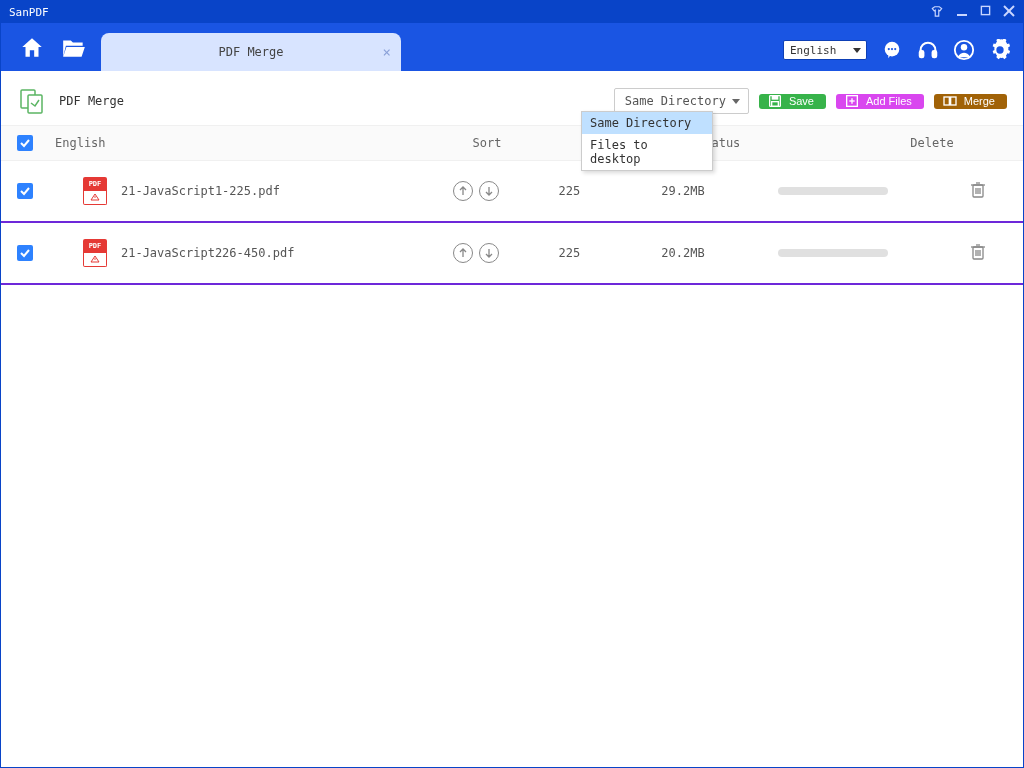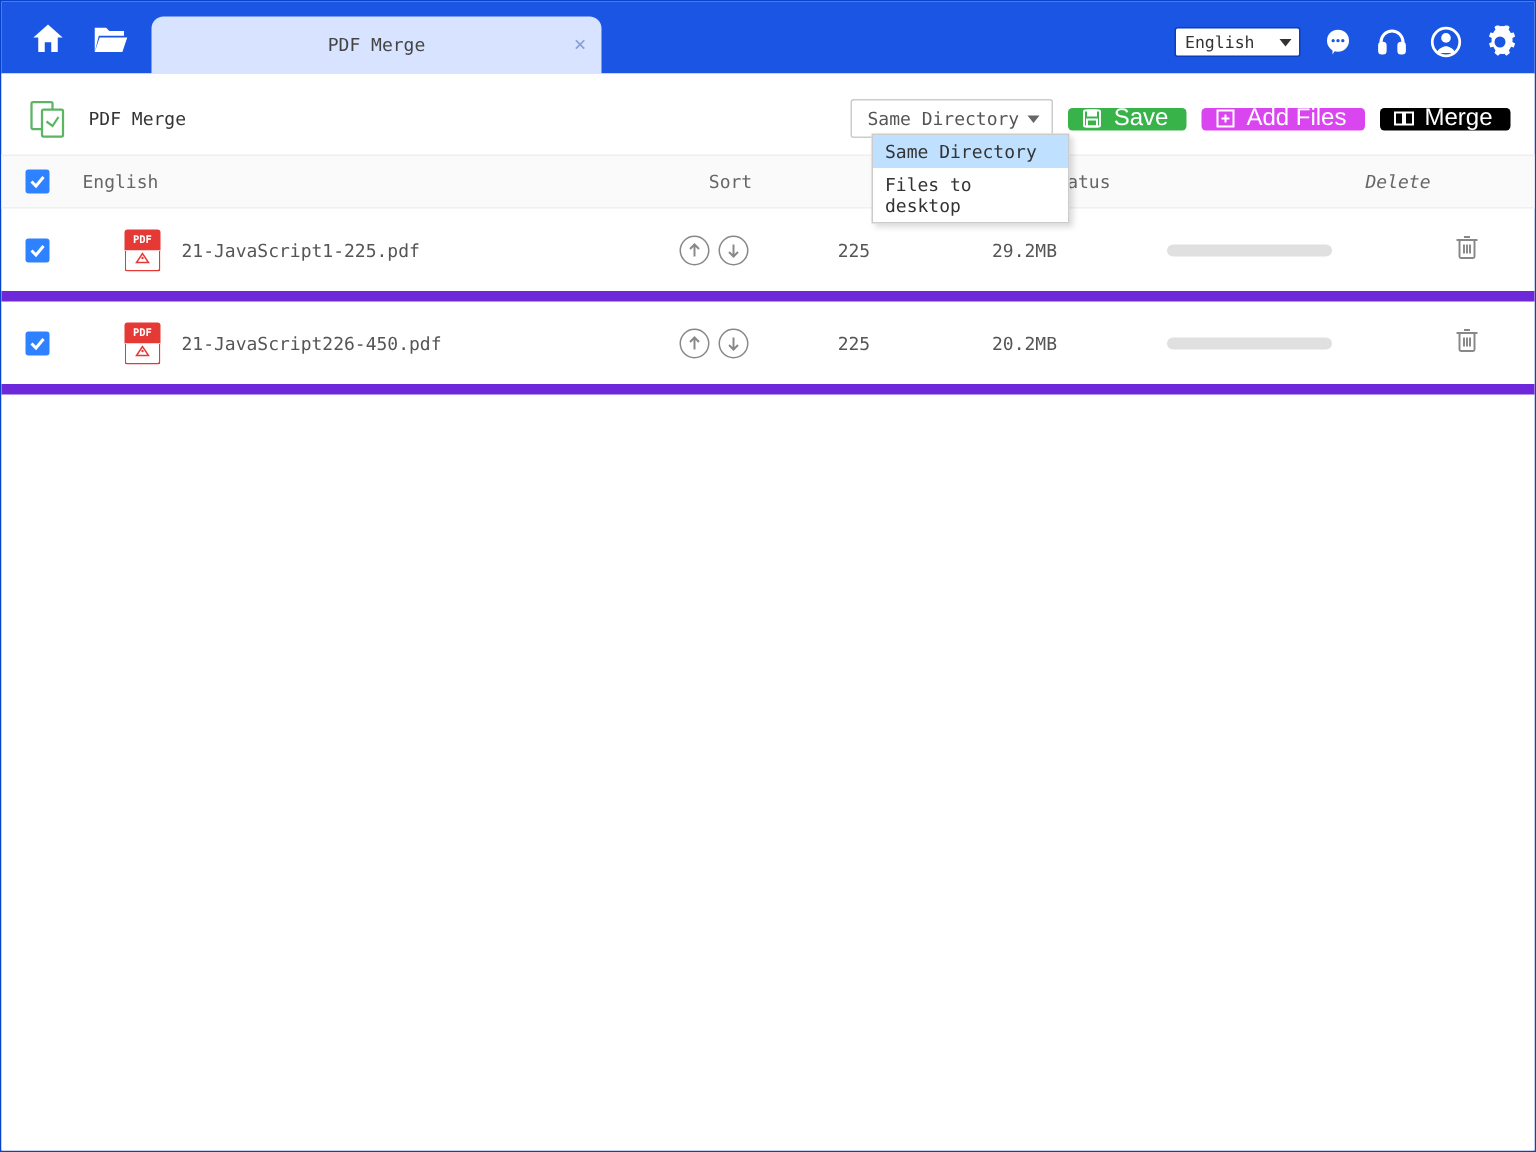--- a/index.html
+++ b/index.html
@@ -20,39 +20,39 @@
 .lang-select { background: #fff; border: 1px solid #0d3fb5; font-size: 11px; height: 20px; width: 84px; display: flex; align-items: center; padding: 0 18px 0 6px; position: relative; color: #333; border-radius: 2px; }
 .lang-select::after { content: ""; position: absolute; right: 5px; top: 7px; border-left: 4px solid transparent; border-right: 4px solid transparent; border-top: 5px solid #333; }
 
 .content { flex: 1; background: #fff; display: flex; flex-direction: column; position: relative; }
 
 .action-bar { display: flex; align-items: center; padding: 14px 16px 8px 16px; gap: 10px; }
 .action-bar .pmicon { width: 32px; height: 32px; display: flex; align-items: center; justify-content: center; }
 .action-bar .pmtitle { font-size: 12px; color: #333; flex: 1; }
 .dd { background: #fff; border: 1px solid #ccc; height: 26px; min-width: 124px; display: flex; align-items: center; padding: 0 22px 0 10px; font-size: 12px; color: #555; position: relative; border-radius: 2px; cursor: pointer; }
 .dd::after { content: ""; position: absolute; right: 8px; top: 10px; border-left: 4px solid transparent; border-right: 4px solid transparent; border-top: 5px solid #666; }
-.btn { height: 15px; border: none; border-radius: 3px; color: #fff; font-size: 16px; display: inline-flex; align-items: center; padding: 0 12px 0 8px; gap: 6px; cursor: pointer; }
+.btn { height: 15px; border: none; border-radius: 3px; color: #fff; font-size: 11px; display: inline-flex; align-items: center; padding: 0 12px 0 8px; gap: 6px; cursor: pointer; }
 .btn.green { background: #37b34a; }
 .btn.orange { background: #d946ef; }
-.btn.blue { background: #000000; }
+.btn.blue { background: #a16207; }
 
 .dropdown-menu { position: absolute; top: 40px; left: 580px; width: 132px; background: #fff; border: 1px solid #ccc; box-shadow: 2px 2px 4px rgba(0,0,0,0.15); z-index: 5; }
 .dropdown-menu .item { padding: 4px 8px; font-size: 12px; color: #333; cursor: pointer; }
 .dropdown-menu .item.sel { background: #bfe0ff; }
 
 .header-row { display: flex; align-items: center; border-top: 1px solid #f0f0f0; border-bottom: 1px solid #f0f0f0; background: #fafafa; height: 36px; padding: 0 16px; color: #666; font-size: 12px; }
 .col-chk { width: 30px; display: flex; align-items: center; }
 .col-name { width: 380px; padding-left: 8px; }
 .col-sort { width: 120px; text-align: center; }
 .col-pages { width: 70px; }
 .col-size { width: 80px; text-align: center; }
 .col-status { width: 200px; text-align: left; }
-.col-del { width: 70px; text-align: center; font-style: italic; }
-
-.data-row { display: flex; align-items: center; border-bottom: 7px solid #6d28d9; height: 62px; padding: 0 16px; color: #555; font-size: 12px; gap: 33px; }
+.col-del { width: 70px; text-align: center; }
+
+.data-row { display: flex; align-items: center; border-bottom: 2px solid #6d28d9; height: 62px; padding: 0 16px; color: #555; font-size: 12px; gap: 33px; }
 .data-row .col-name { display: flex; align-items: center; gap: 14px; }
 .pdf-icon { width: 24px; height: 28px; position: relative; }
 .pdf-icon .top { background: #e53935; height: 14px; border-radius: 2px 2px 0 0; color:#fff; font-size: 7px; font-weight: bold; display:flex; align-items:center; justify-content:center; }
 .pdf-icon .bot { background: #fff; border: 1px solid #e53935; border-top:none; height: 14px; border-radius: 0 0 2px 2px; display:flex; align-items:center; justify-content:center; }
 .pdf-icon .bot svg { }
 
 .chk { width: 16px; height: 16px; background: #2e82ff; border-radius: 2px; display: flex; align-items: center; justify-content: center; cursor: pointer; }
 .chk svg { display: block; }
 
 .sort-btns { display: flex; gap: 6px; justify-content: center; }
@@ -62,20 +62,46 @@
 
 .del-btn { cursor: pointer; display: inline-flex; }
 
 svg { display: block; }
 </style>
 </head>
 <body>
 
 <div class="window">
 
+  <div class="titlebar">
+    <div class="title">SanPDF</div>
+    <div class="ctl">
+      <span>
+        <svg width="14" height="14" viewBox="0 0 24 24" fill="none" stroke="#c9d6ff" stroke-width="2">
+            <path d="M4 6l4-3h8l4 3-3 4-2-1v10H9V9l-2 1z"></path>
+          </svg>
+      </span>
+      <span>
+        <svg width="12" height="12" viewBox="0 0 12 12">
+            <line x1="1" y1="10" x2="11" y2="10" stroke="#c9d6ff" stroke-width="2"></line>
+          </svg>
+      </span>
+      <span>
+        <svg width="11" height="11" viewBox="0 0 12 12">
+            <rect x="1.5" y="1.5" width="9" height="9" fill="none" stroke="#c9d6ff" stroke-width="1.5"></rect>
+          </svg>
+      </span>
+      <span>
+        <svg width="12" height="12" viewBox="0 0 12 12">
+            <line x1="1" y1="1" x2="11" y2="11" stroke="#c9d6ff" stroke-width="2"></line>
+            <line x1="11" y1="1" x2="1" y2="11" stroke="#c9d6ff" stroke-width="2"></line>
+          </svg>
+      </span>
+    </div>
+  </div>
 
   <div class="toolbar">
     <div class="navicons">
       <span>
         <svg width="26" height="26" viewBox="0 0 24 24" fill="#fff">
             <path d="M12 3l9 8h-3v9h-4v-6H10v6H6v-9H3z"></path>
           </svg>
       </span>
       <span>
         <svg width="26" height="22" viewBox="0 0 24 20" fill="#fff">

